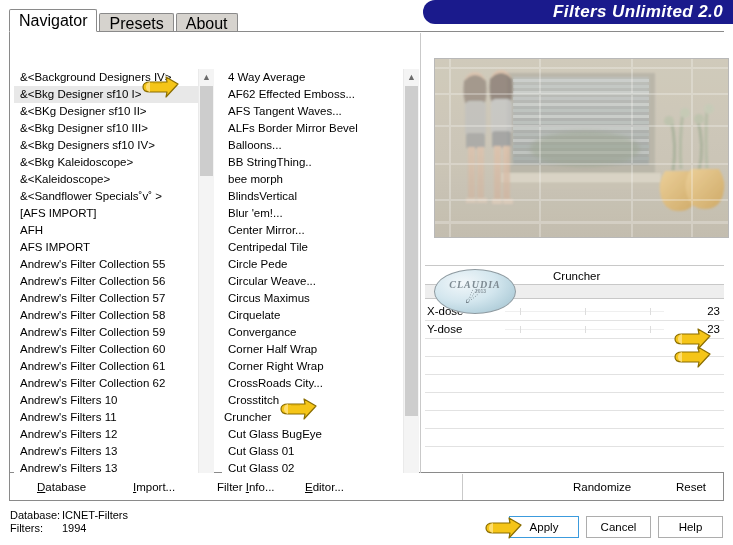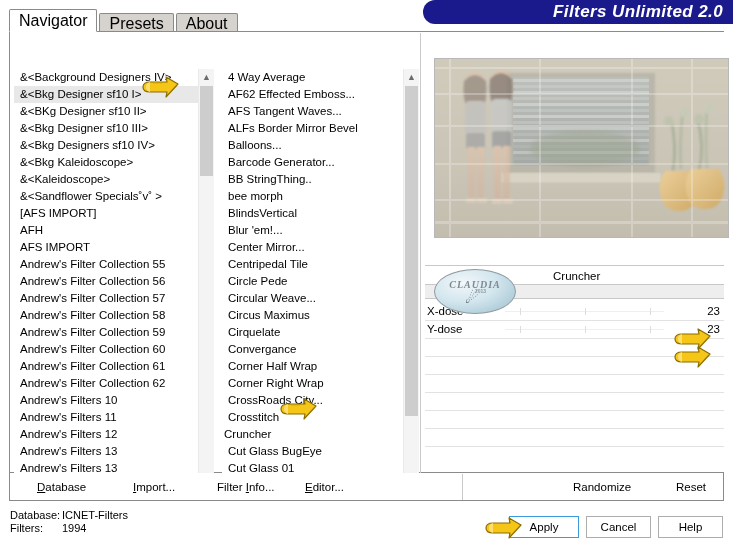--- a/index.html
+++ b/index.html
@@ -218,21 +218,20 @@
       </div>
     </div>
 
     <div class="listbox" id="list-mid">
       <div class="list-inner" id="flt-items">
           <div class="litem">4 Way Average</div>
           <div class="litem">AF62 Effected Emboss...</div>
           <div class="litem">AFS Tangent Waves...</div>
           <div class="litem">ALFs Border Mirror Bevel</div>
           <div class="litem">Balloons...</div>
-          <div class="litem">Barcode Generator...</div>
           <div class="litem">BB StringThing..</div>
           <div class="litem">bee morph</div>
           <div class="litem">BlindsVertical</div>
           <div class="litem">Blur 'em!...</div>
           <div class="litem">Center Mirror...</div>
           <div class="litem">Centripedal Tile</div>
           <div class="litem">Circle Pede</div>
           <div class="litem">Circular Weave...</div>
           <div class="litem">Circus Maximus</div>
           <div class="litem">Cirquelate</div>

